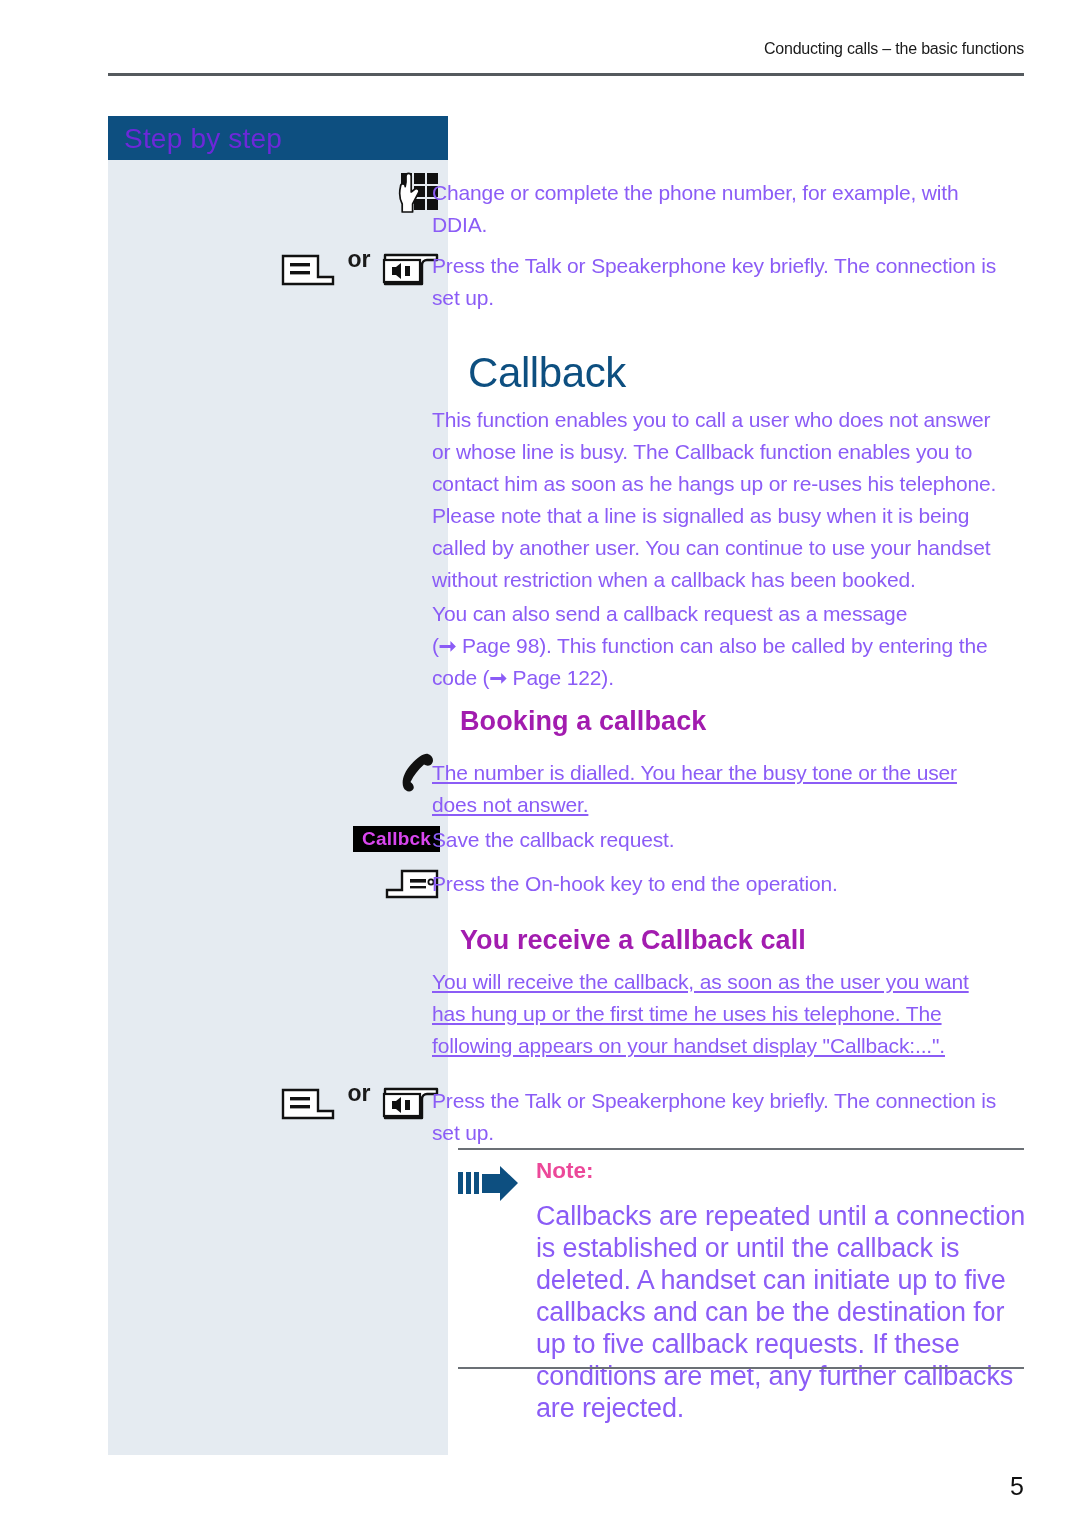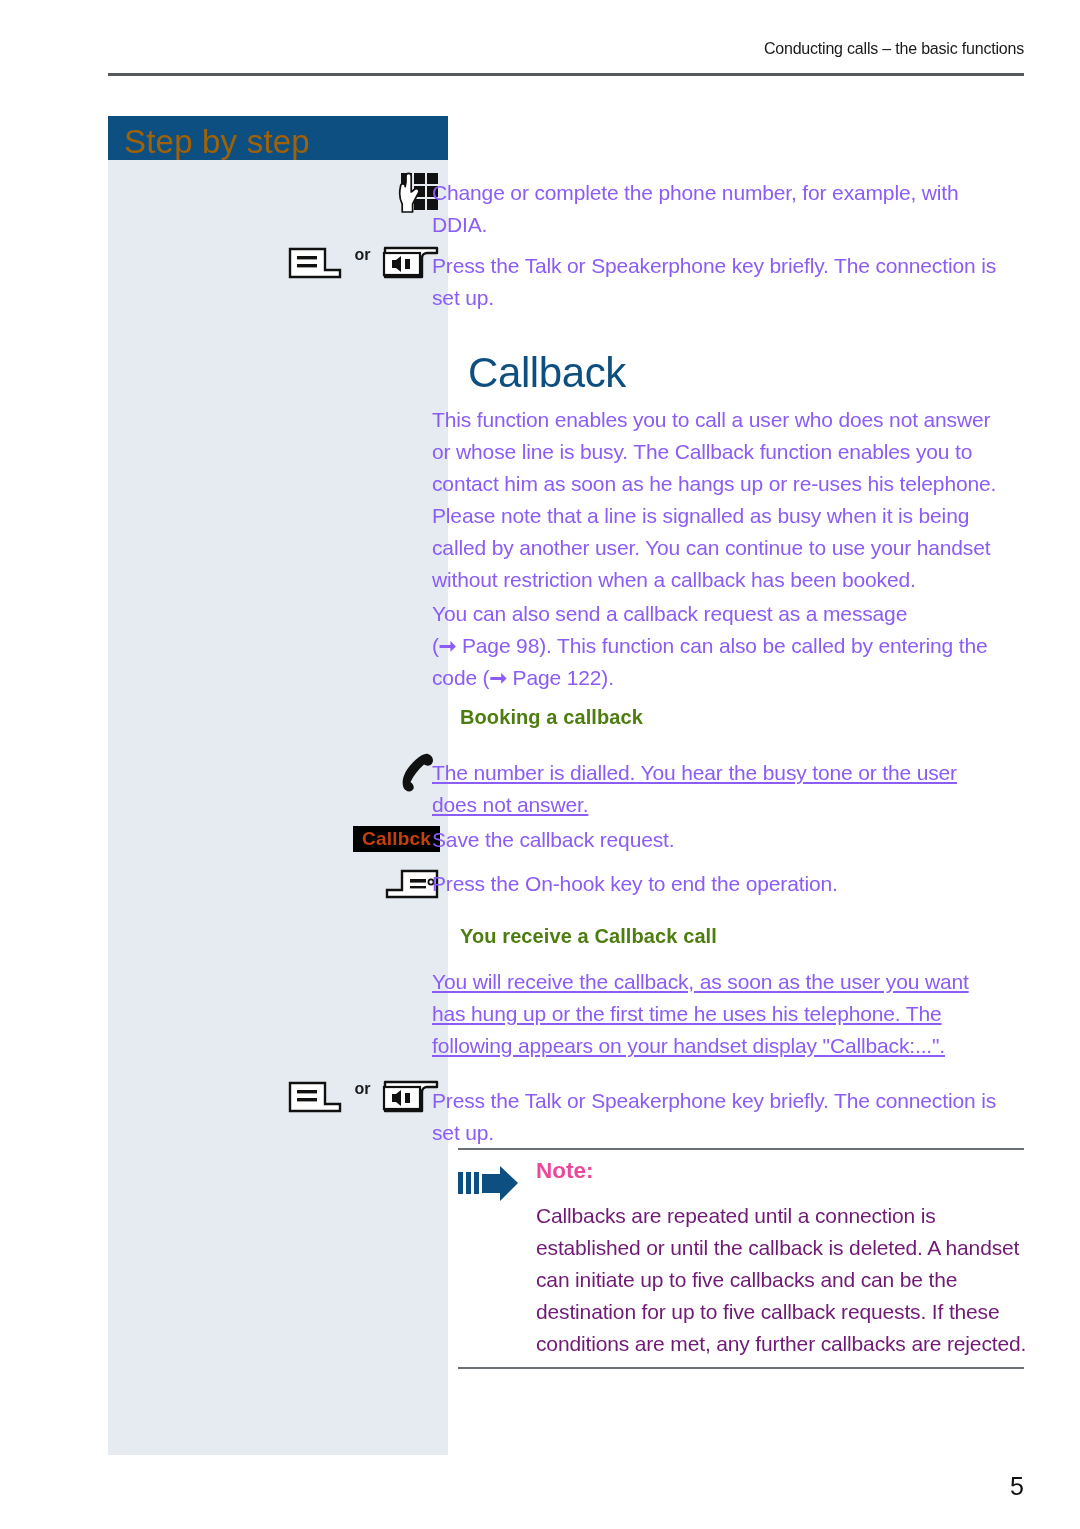--- a/index.html
+++ b/index.html
@@ -50,22 +50,22 @@
     left: 108px;
     top: 116px;
     width: 340px;
     height: 44px;
     background: #0d4f80;
   }
   .sidebar-title {
     position: absolute;
     left: 124px;
     top: 123px;
-    font-size: 33px;
-    color: #a16207;
+    font-size: 28px;
+    color: #6d28d9;
     letter-spacing: 0.2px;
   }
 
   .para {
     position: absolute;
     left: 432px;
     font-size: 21px;
     line-height: 32px;
     color: #8b5cf6;
     width: 566px;
@@ -79,47 +79,47 @@
     font-size: 42px;
     font-weight: normal;
     color: #0d4f80;
     letter-spacing: -0.4px;
     margin: 10px;
   }
 
   .h2 {
     position: absolute;
     left: 460px;
-    font-size: 20px;
-    font-weight: bold;
-    color: #4d7c0f;
+    font-size: 27px;
+    font-weight: bold;
+    color: #a21caf;
     letter-spacing: 0.1px;
     margin: 0;
   }
 
   
   .gutter-item {
     position: absolute;
     text-align: right;
   }
 
   
   .softkey {
     display: inline-block;
     background: #000000;
-    color: #c2410c;
+    color: #d946ef;
     font-size: 19px;
     font-weight: bold;
     padding: 3px 9px 4px 9px;
     letter-spacing: 0.2px;
     line-height: 1;
   }
 
   .or-word {
-    font-size: 16px;
+    font-size: 23px;
     font-weight: bold;
     color: #1a1a1a;
     vertical-align: 9px;
     padding: 0 7px;
   }
 
   .icon-inline {
     display: inline-block;
     vertical-align: middle;
   }
@@ -143,23 +143,23 @@
     top: 1158px;
     font-size: 22.5px;
     font-weight: bold;
     color: #ec4899;
   }
   .note-body {
     position: absolute;
     left: 536px;
     top: 1200px;
     width: 492px;
-    font-size: 21px;
+    font-size: 27px;
     line-height: 32px;
-    color: #701a75;
+    color: #8b5cf6;
     letter-spacing: -0.15px;
   }
 
   
   .page-number {
     position: absolute;
     left: 960px;
     top: 1472px;
     width: 64px;
     text-align: right;

